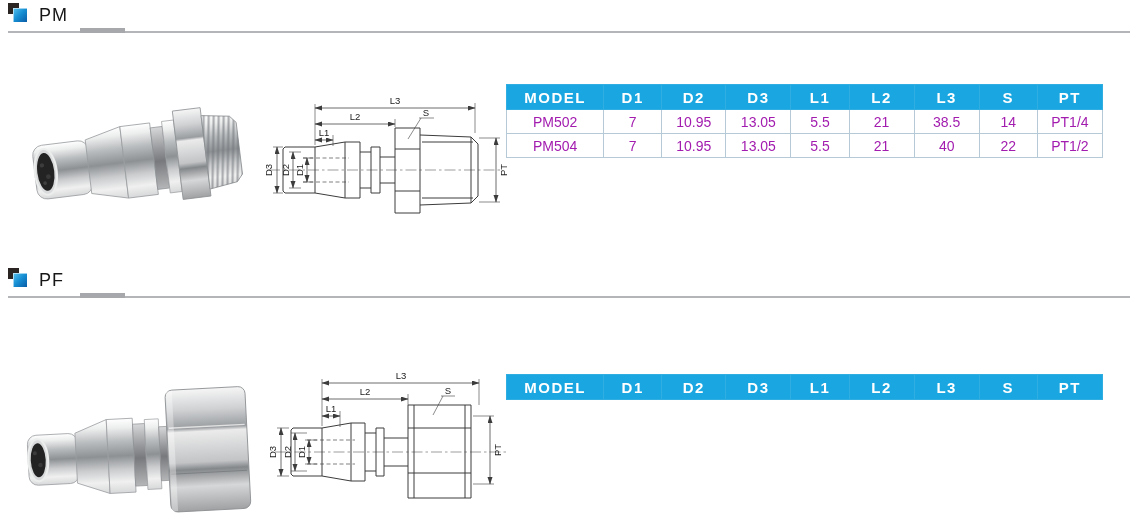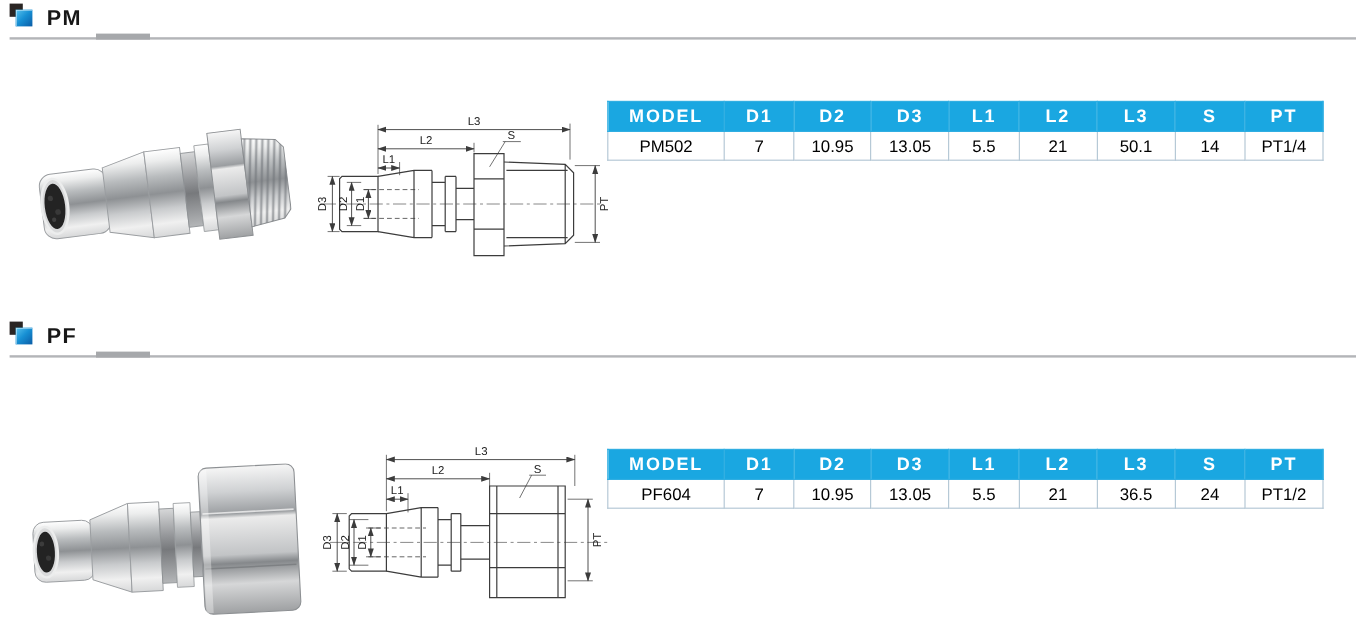--- a/index.html
+++ b/index.html
@@ -5,32 +5,32 @@
   html,body{margin:0;padding:0;background:#fff;}
   .page{position:relative;width:1138px;height:520px;background:#ffffff;overflow:hidden;
         font-family:"Liberation Sans",sans-serif;}
 
   
   .mark{position:absolute;width:20px;height:20px;}
   .mark .sq-black{position:absolute;left:0;top:0;width:11px;height:11px;background:#2a2523;}
   .mark .sq-blue{position:absolute;left:5px;top:5px;width:14px;height:14px;
       background:linear-gradient(135deg,#5cc4ee 0%,#1790d4 48%,#0a5ca6 100%);
       box-shadow:inset 1px 1px 0 rgba(255,255,255,.55);}
-  .section-title{position:absolute;font-size:18px;font-weight:bold;color:#171717;
+  .section-title{position:absolute;font-size:18px;font-weight:normal;color:#171717;
       letter-spacing:1px;}
   .rule{position:absolute;left:8px;width:1122px;height:2px;background:#b3b5b8;}
   .rule-seg{position:absolute;left:80px;width:45px;height:5px;background:#a6a8ab;}
 
   
   .spec-table{position:absolute;left:506px;border-collapse:collapse;table-layout:fixed;
       width:597px;background:#fff;border:1px solid #14532d;}
   .spec-table th{background:#1aa7e1;color:#ffffff;font-weight:bold;font-size:15px;
       letter-spacing:1.5px;height:24px;padding:0;border:1px solid #30aee2;text-align:center;}
   .spec-table td{text-align:center;height:23px;padding:0;border:1px solid #b6c9d6;
-      font-size:14px;color:#000000;margin-top:16px;}
+      font-size:14px;color:#a21caf;margin-top:16px;}
   .spec-table tr.alt td{background:#eaf4fb;}
 
   
   .tdraw{position:absolute;}
   .tdraw .body{fill:none;stroke:#3c3c3c;stroke-width:1;}
   .tdraw .dim{fill:none;stroke:#3c3c3c;stroke-width:.75;}
   .tdraw .ext{fill:none;stroke:#3c3c3c;stroke-width:.6;}
   .tdraw .hid{fill:none;stroke:#4a4a4a;stroke-width:.7;stroke-dasharray:4 2.5;}
   .tdraw .cl{fill:none;stroke:#5a5a5a;stroke-width:.6;stroke-dasharray:11 3 2.5 3;}
   .tdraw text{font-family:"Liberation Sans",sans-serif;font-size:9.5px;fill:#222;}
@@ -165,23 +165,34 @@
         </tr>
       </thead>
       <tbody>
         <tr>
           <td>PM502</td>
           <td>7</td>
           <td>10.95</td>
           <td>13.05</td>
           <td>5.5</td>
           <td>21</td>
-          <td>50.1</td>
+          <td>38.5</td>
           <td>14</td>
           <td>PT1/4</td>
+        </tr>
+        <tr>
+          <td>PM504</td>
+          <td>7</td>
+          <td>10.95</td>
+          <td>13.05</td>
+          <td>5.5</td>
+          <td>21</td>
+          <td>40</td>
+          <td>22</td>
+          <td>PT1/2</td>
         </tr>
       </tbody>
   </table>
 
   <div class="mark" style="left:8px;top:268px">
     <div class="sq-black"></div>
     <div class="sq-blue"></div>
   </div>
   <div class="section-title" style="left:39px;top:270px">PF</div>
   <div class="rule" style="top:296px"></div>
@@ -258,27 +269,16 @@
           <th>D2</th>
           <th>D3</th>
           <th>L1</th>
           <th>L2</th>
           <th>L3</th>
           <th>S</th>
           <th>PT</th>
         </tr>
       </thead>
       <tbody>
-        <tr>
-          <td>PF604</td>
-          <td>7</td>
-          <td>10.95</td>
-          <td>13.05</td>
-          <td>5.5</td>
-          <td>21</td>
-          <td>36.5</td>
-          <td>24</td>
-          <td>PT1/2</td>
-        </tr>
       </tbody>
   </table>
 
 </div>
 
 </body></html>

